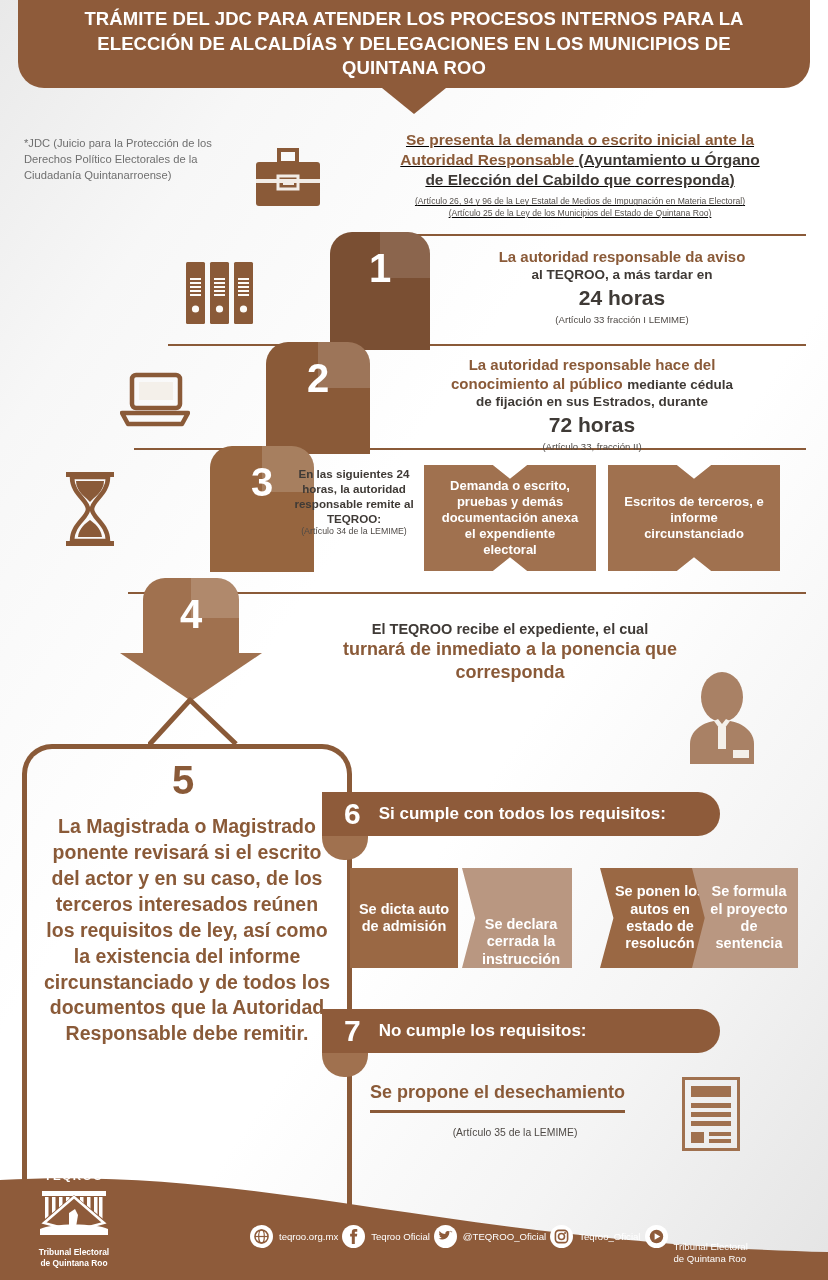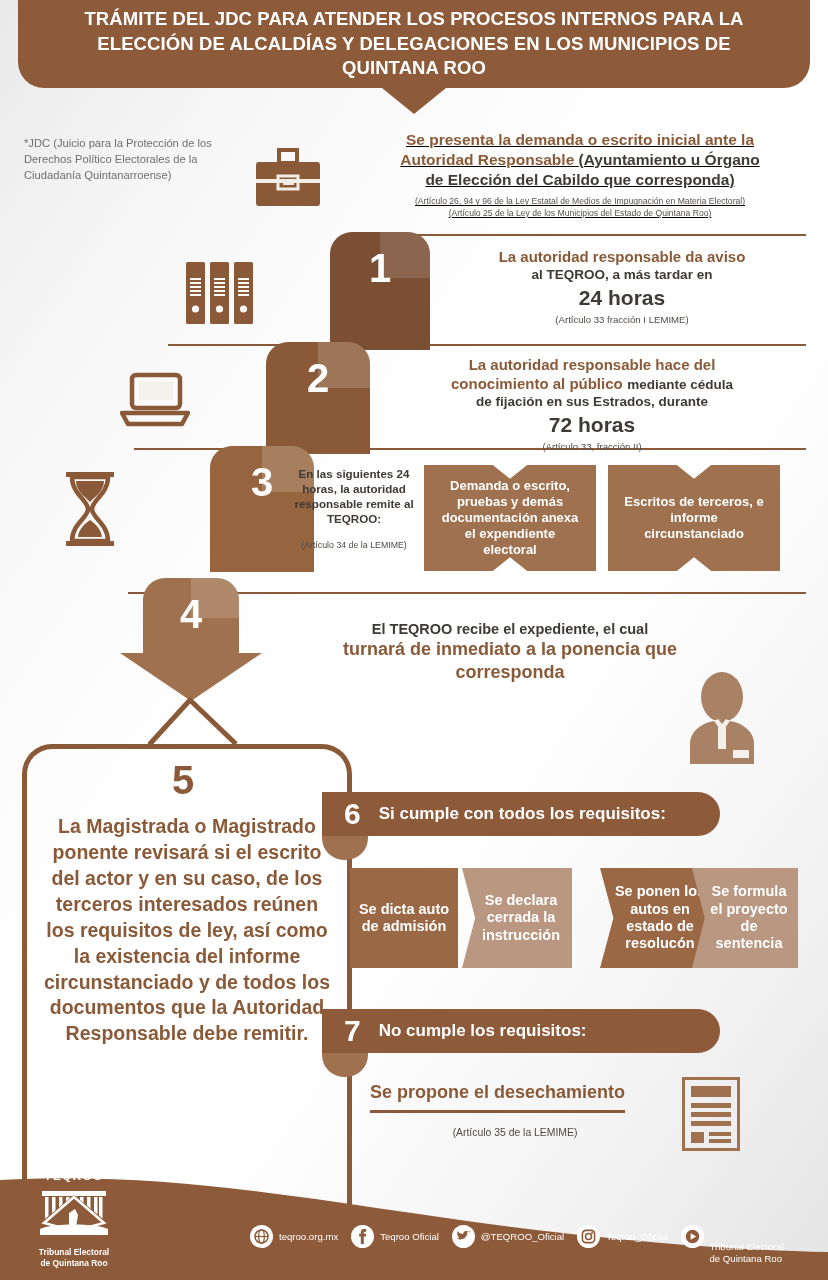--- a/index.html
+++ b/index.html
@@ -85,21 +85,21 @@
   .panel .t-leg { font-size:9.6px; color:#4f4a46; margin-top:3px; }
 
   
   .ico { position:absolute; z-index:2; }
 
   
   .s3-label {
     position:absolute; z-index:5; text-align:center; width:120px;
     font-size:11.6px; font-weight:bold; color:#3f3a36; line-height:1.3;
   }
-  .s3-label .leg { font-size:8.8px; font-weight:normal; color:#4f4a46; margin-top:14px; }
+  .s3-label .leg { font-size:8.8px; font-weight:normal; color:#4f4a46; margin-top:0; }
 
   .chev {
     position:absolute; background:#a0714f; color:#fff;
     display:flex; align-items:center; justify-content:center;
     text-align:center; font-size:13px; font-weight:bold; line-height:1.22;
     z-index:4;
     -webkit-clip-path: polygon(0 0, 40% 0, 50% 13%, 60% 0, 100% 0, 100% 100%, 60% 100%, 50% 87%, 40% 100%, 0 100%);
     clip-path: polygon(0 0, 40% 0, 50% 13%, 60% 0, 100% 0, 100% 100%, 60% 100%, 50% 87%, 40% 100%, 0 100%);
   }
 
@@ -160,21 +160,21 @@
   }
   .s7body .leg { font-size:10.4px; color:#4f4a46; margin-top:14px; text-align:center; }
 
   
   .footer-wave {
     position:absolute; left:0; bottom:0; width:828px; height:122px; z-index:7;
   }
   .logo { position:absolute; left:28px; bottom:12px; z-index:9; text-align:center; width:92px; }
   .logo .lname { font-size:11.5px; font-weight:bold; color:#fff; letter-spacing:1.6px; }
   .logo .lsub { font-size:8.4px; font-weight:bold; color:#fff; line-height:1.25; margin-top:2px; }
-  .social { position:absolute; left:250px; bottom:16px; z-index:9; display:flex; align-items:center; gap:13px; }
+  .social { position:absolute; left:250px; bottom:16px; z-index:9; display:flex; align-items:center; gap:4px; }
   .soc { display:flex; align-items:center; gap:6px; }
   .soc .cir {
     width:23px;height:23px;border-radius:50%;background:#fff;
     display:flex;align-items:center;justify-content:center; flex:0 0 auto;
   }
   .soc .lbl { font-size:9.6px; color:#fff; line-height:1.2; white-space:nowrap; }
   .soc .lbl.two { white-space:normal; width:78px;margin-top:32px; }
 </style>
 </head>
 <body>
@@ -340,21 +340,21 @@
 
   <div class="ribbon-fold" style="left:322px; top:836px;"></div>
   <div class="ribbon" style="left:322px; top:792px; width:398px;">
     <span class="rnum">6</span>
     <span class="rtxt">Si cumple con todos los requisitos:</span>
   </div>
 
   <div class="chev6 dark" style="left:350px; top:868px; width:108px; height:100px; padding:0 8px;">
     <span>Se dicta auto de admisión</span>
   </div>
-  <div class="chev6 light clipl" style="left:462px; top:868px; width:110px; height:100px; padding:0 6px 0 14px;">
+  <div class="chev6 light clipl" style="left:462px; top:868px; width:110px; height:100px; padding:0 6px 0 14px;align-items:flex-end;">
     <span>Se declara cerrada la instrucción</span>
   </div>
   <div class="chev6 dark clip" style="left:600px; top:868px; width:112px; height:100px; padding:0 6px 0 14px;">
     <span>Se ponen los autos en estado de resolucón</span>
   </div>
   <div class="chev6 light clipl" style="left:692px; top:868px; width:106px; height:100px; padding:0 6px 0 14px;">
     <span>Se formula el proyecto de sentencia</span>
   </div>
 
   <div class="ribbon-fold" style="left:322px; top:1053px;"></div>

